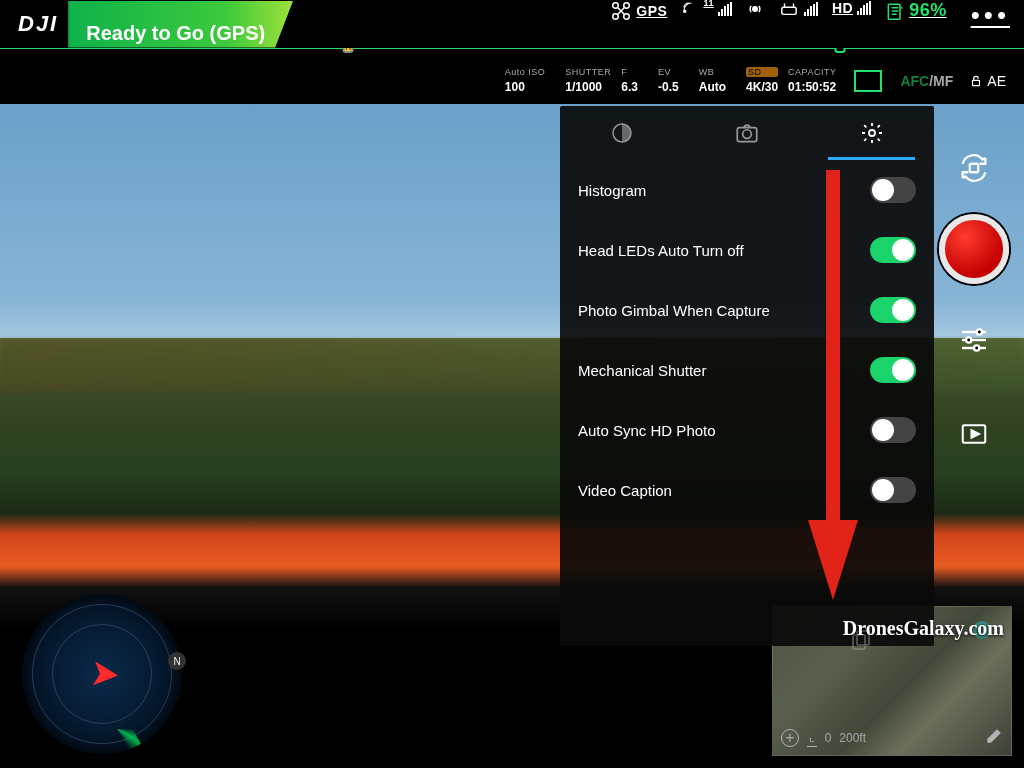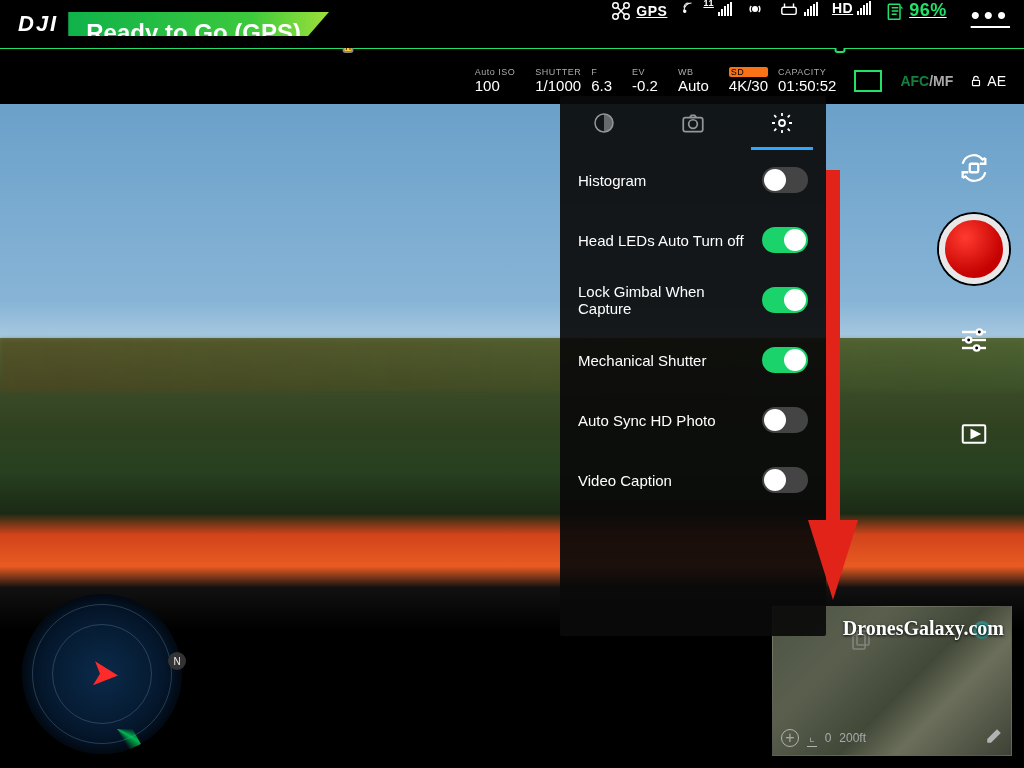--- a/index.html
+++ b/index.html
@@ -18,52 +18,52 @@
   .camera-view::after{
     content:""; position:absolute; left:0; right:0; top:45%; height:10%;
     background: linear-gradient(90deg, rgba(80,70,30,.6), rgba(60,90,40,.4));
     filter: blur(2px);
   }
 
   
   .topbar { position: absolute; top: 0; left: 0; right: 0; height: 48px; display: flex; align-items: center; padding: 0 8px; background: #000; z-index: 30; }
   .logo { font-style: italic; font-weight: 700; letter-spacing: 2px; font-size: 22px; padding: 0 10px; }
   .status-pill {
-    position: relative; height: 24px; display: flex; align-items: center; padding: 18px 28px 0 18px;
+    position: relative; height: 47px; display: flex; align-items: center; padding: 18px 28px 0 18px;
     background: linear-gradient(90deg, #0fb24a 0%, #3cc93c 70%, #9ee03a 100%);
     clip-path: polygon(0 0, 100% 0, 92% 100%, 0 100%);
-    font-weight: 700; font-size: 24px;
+    font-weight: 700; font-size: 20px;
   }
   .top-icons { margin-left: auto; display: flex; align-items: flex-start; gap: 14px; height: 100%; text-decoration: underline; }
   .ti { display: flex; align-items: center; gap: 4px; font-size: 14px; font-weight: 700; letter-spacing: .5px; }
   .ti svg { display: block; }
   .bars { display:flex; align-items:flex-end; gap:1px; height:14px; }
   .bars span{ width:2px; background:#fff; }
   .bars span:nth-child(1){height:4px} .bars span:nth-child(2){height:7px}
   .bars span:nth-child(3){height:10px} .bars span:nth-child(4){height:12px} .bars span:nth-child(5){height:14px}
   .battery-pct { color:#22e06a; font-weight:700; font-size:18px; }
   .dots { font-size: 26px; letter-spacing: 4px; padding: 0 6px 10px 10px; }
   .progress-line { position:absolute; left:0; right:0; top:47px; height:2px; background:#22e06a; }
   .progress-line .marker{ position:absolute; top:-5px; transform:translateX(-50%); width:11px; height:11px; border:2px solid #888; background:#ffcc33; border-radius:3px; font-size:8px; line-height:8px; text-align:center; color:#000;}
   .progress-line .m1{ left:34%; } .progress-line .m2{ left:82%; border-color:#22e06a; background:#000; color:#22e06a;}
 
   
   .cam-strip { position:absolute; top:58px; left:0; right:0; height:46px; background:#000; display:flex; align-items:center; justify-content:flex-end; padding-right:12px; gap:0; z-index:29;}
   .param { text-align:left; padding: 0 10px; }
   .param .lbl{ font-size:9px; color:#aaa; letter-spacing:.5px; display:block; }
-  .param .val{ font-size:15px; font-weight:400; }
+  .param .val{ font-size:12px; font-weight:700; }
   .focus-frame{ width:28px; height:22px; border:2px solid #22e06a; display:flex; align-items:center; justify-content:center; margin:0 8px;}
   .focus-frame::before,.focus-frame::after{content:"";}
   .afc-mf { font-size:14px; font-weight:700; padding:0 10px;}
   .afc-mf .a{ color:#15803d; } .afc-mf .m{ color:#aaa; }
   .ae-lock{ display:flex; align-items:center; gap:4px; font-size:14px; padding:0 6px;}
 
   
   .settings-panel{
-    position:absolute; top:96px; left:560px; width:266px; height:540px;
+    position:absolute; top:106px; left:560px; width:374px; height:540px;
     background:rgba(10,10,10,.92); border-radius:2px; z-index:40; display:flex; flex-direction:column;
   }
   .tabs{ display:flex; height:54px; align-items:center; }
   .tab{ flex:1; display:flex; align-items:center; justify-content:center; height:100%; position:relative;}
   .tab svg{opacity:.55}
   .tab.active svg{opacity:1}
   .tab.active::after{ content:""; position:absolute; bottom:0; left:15%; right:15%; height:3px; background:#2aa9ff;}
   .settings-list{ flex:1; overflow:hidden; }
   .row{ display:flex; align-items:center; justify-content:space-between; padding:0 18px; height:60px; font-size:15px; font-weight:500; }
   .toggle{ width:46px; height:26px; border-radius:13px; position:relative; background:#444; }
@@ -215,28 +215,28 @@
     <div class="param">
       <span class="lbl">SHUTTER</span>
       <span class="val">1/1000</span>
     </div>
     <div class="param" style="margin-left:-10px">
       <span class="lbl">F</span>
       <span class="val">6.3</span>
     </div>
     <div class="param">
       <span class="lbl">EV</span>
-      <span class="val">-0.2</span>
+      <span class="val">-0.5</span>
     </div>
     <div class="param">
       <span class="lbl">WB</span>
       <span class="val">Auto</span>
     </div>
     <div class="param">
-      <span class="lbl" style="background:#f97316;color:#000;padding:0 2px;border-radius:2px;">SD</span>
+      <span class="lbl" style="background:#a16207;color:#000;padding:0 2px;border-radius:2px;">SD</span>
       <span class="val">4K/30</span>
     </div>
     <div class="param" style="margin-left:-10px">
       <span class="lbl">CAPACITY</span>
       <span class="val">01:50:52</span>
     </div>
     <div class="focus-frame"></div>
     <div class="afc-mf">
       <span class="a">AFC</span><span class="m">/MF</span>
     </div>
@@ -279,21 +279,21 @@
             <div class="knob"></div>
           </div>
       </div>
       <div class="row">
         <span>Head LEDs Auto Turn off</span>
         <div class="toggle on">
             <div class="knob"></div>
           </div>
       </div>
       <div class="row">
-        <span>Lock Gimbal When Capture</span>
+        <span>Photo Gimbal When Capture</span>
         <div class="toggle on">
             <div class="knob"></div>
           </div>
       </div>
       <div class="row">
         <span>Mechanical Shutter</span>
         <div class="toggle on">
             <div class="knob"></div>
           </div>
       </div>

